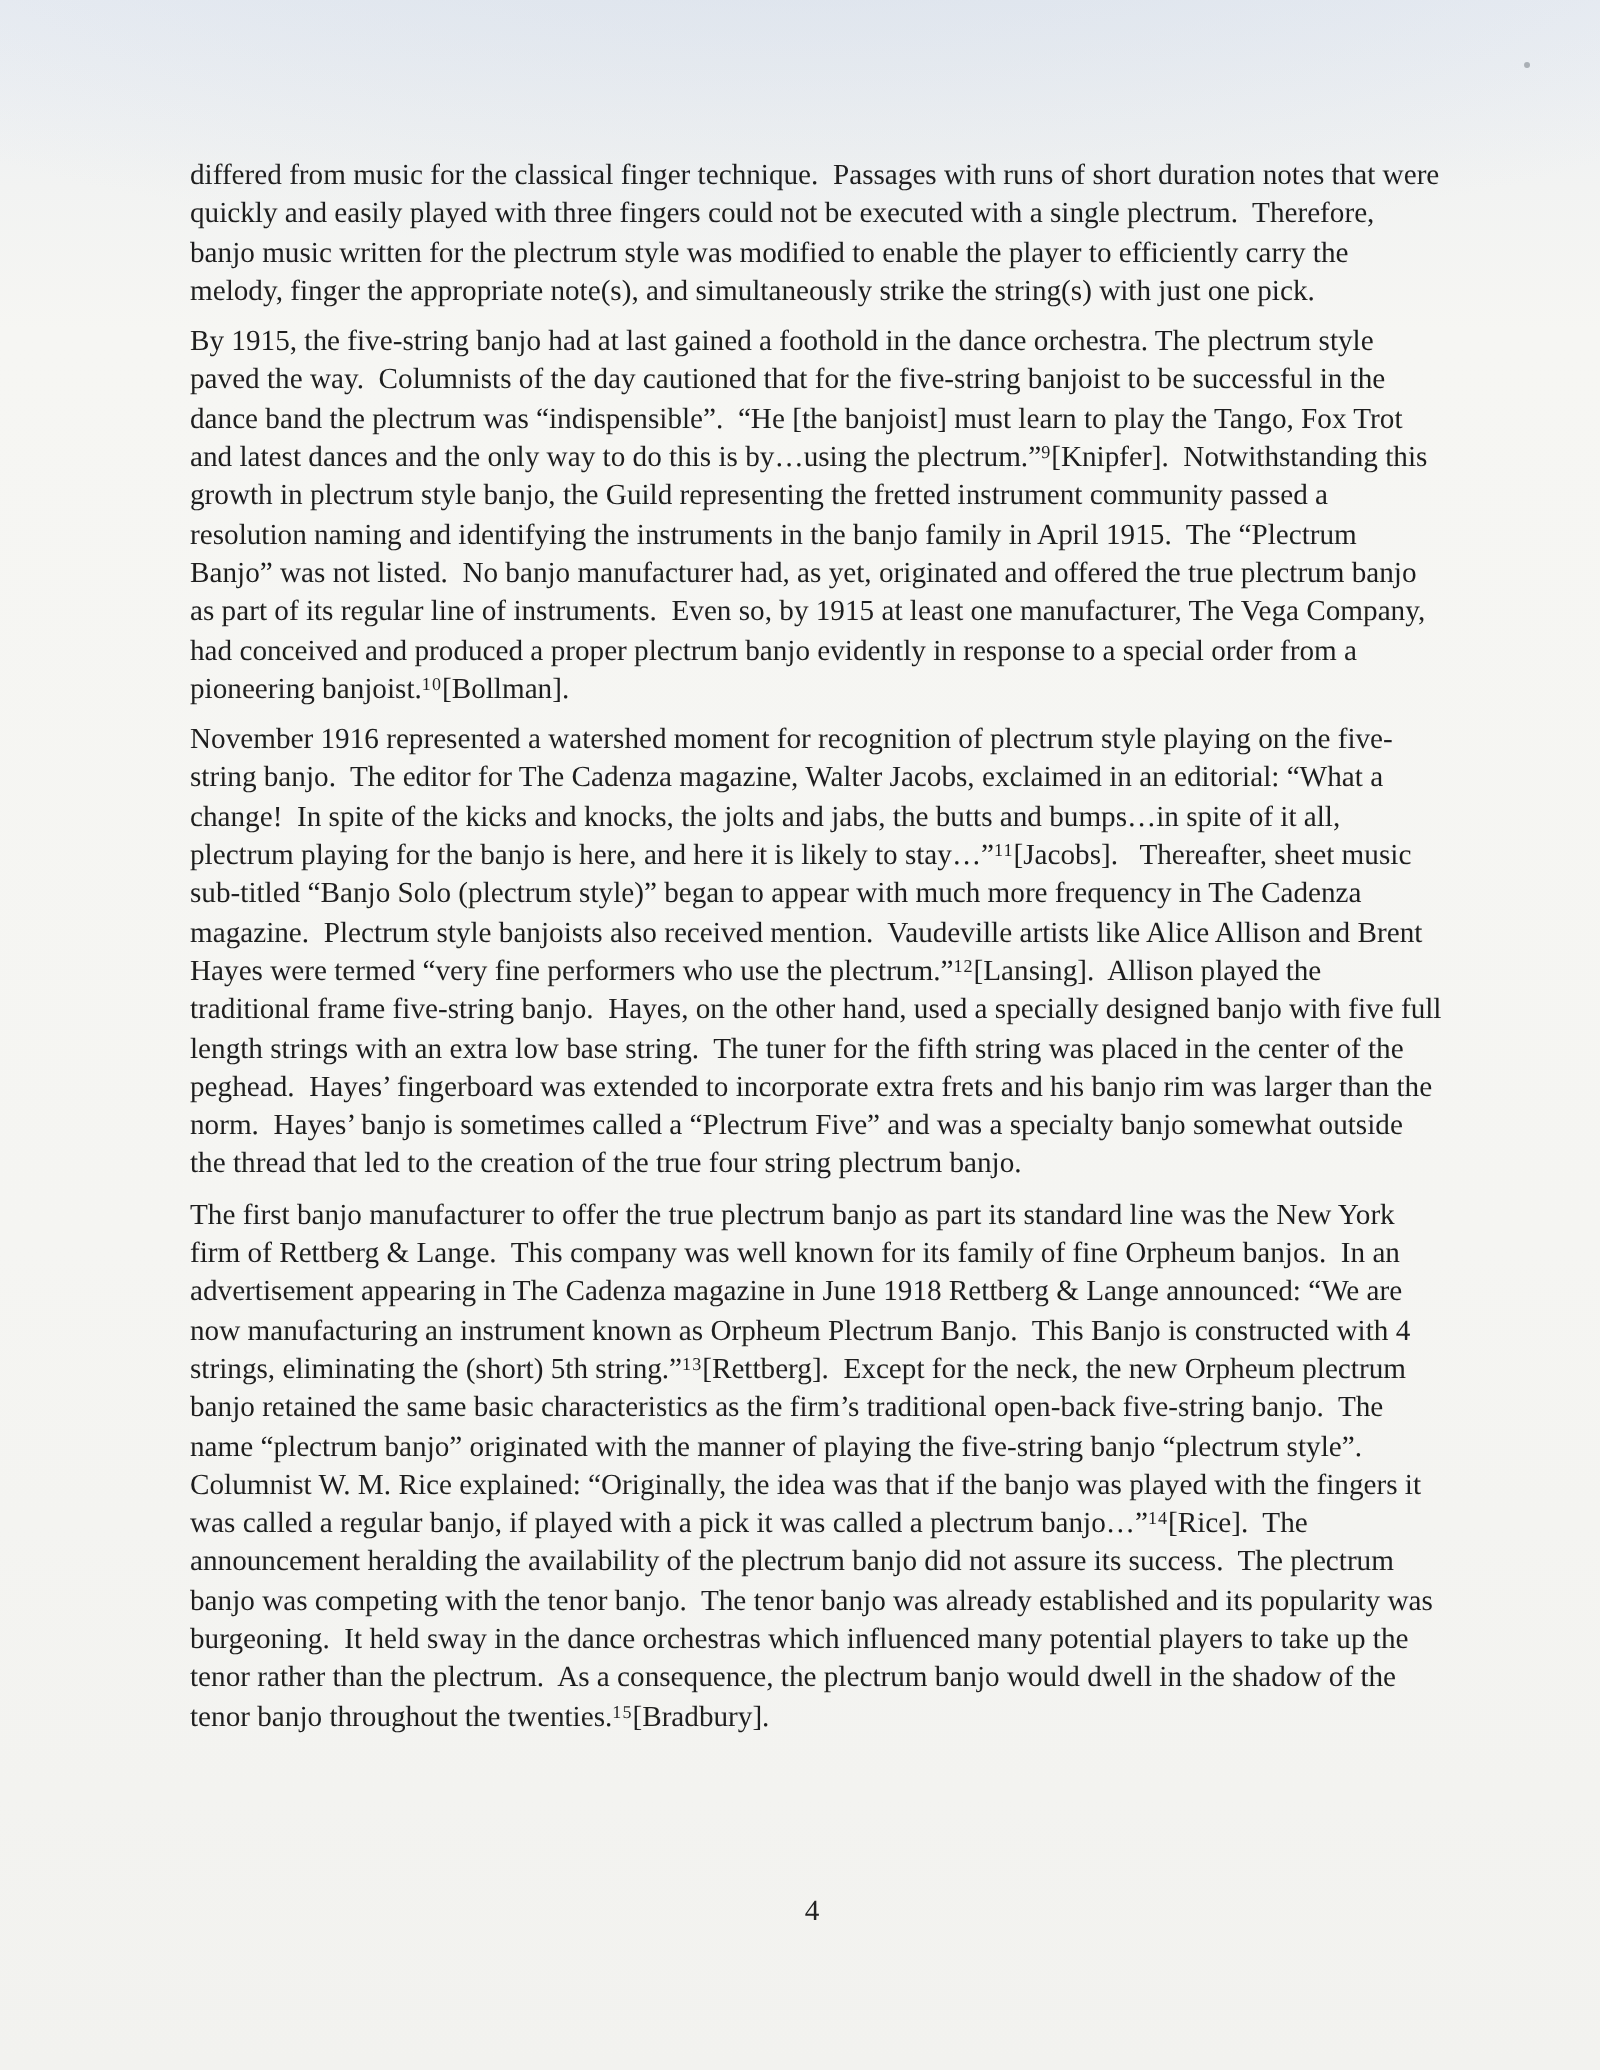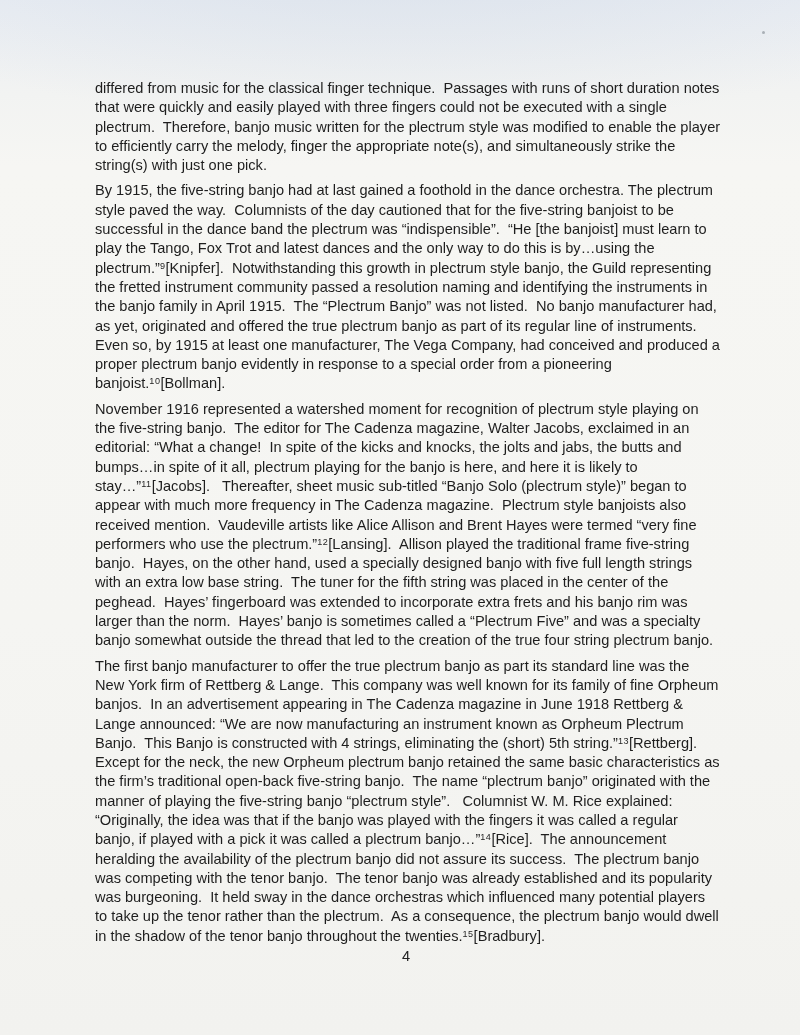--- a/index.html
+++ b/index.html
@@ -4,21 +4,21 @@
 <style>
   html, body { margin: 0; padding: 0; }
   .page {
     position: relative;
     width: 800px;
     height: 1035px;
     overflow: hidden;
     background:
       radial-gradient(ellipse 900px 300px at 50% -80px, rgba(205,215,228,0.55), rgba(205,215,228,0) 70%),
       linear-gradient(180deg, var(--tint, #e9edf3) 0%, #f2f3f2 9%, var(--paper, #f6f6f3) 16%, #f5f5f2 60%, #f2f2ef 100%);
-    font-family: Liberation Sans, sans-serif;
+    font-family: Liberation Serif, serif;
     color: var(--ink, #1e1e1e);
   }
   .text-block {
     position: absolute;
     left: 95px;
     top: 79px;
     width: 626px;
     font-size: 14.6px;
     line-height: 19.3px;
     text-align: left;

